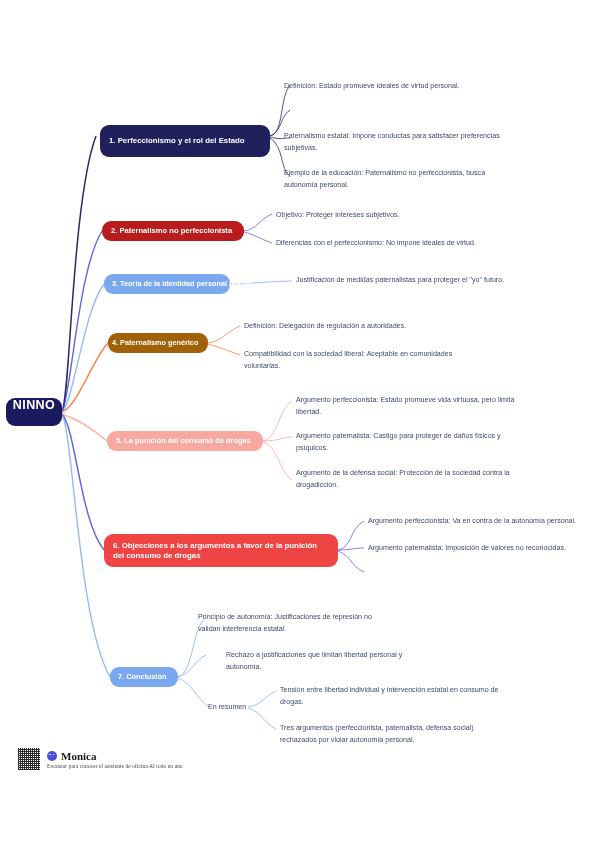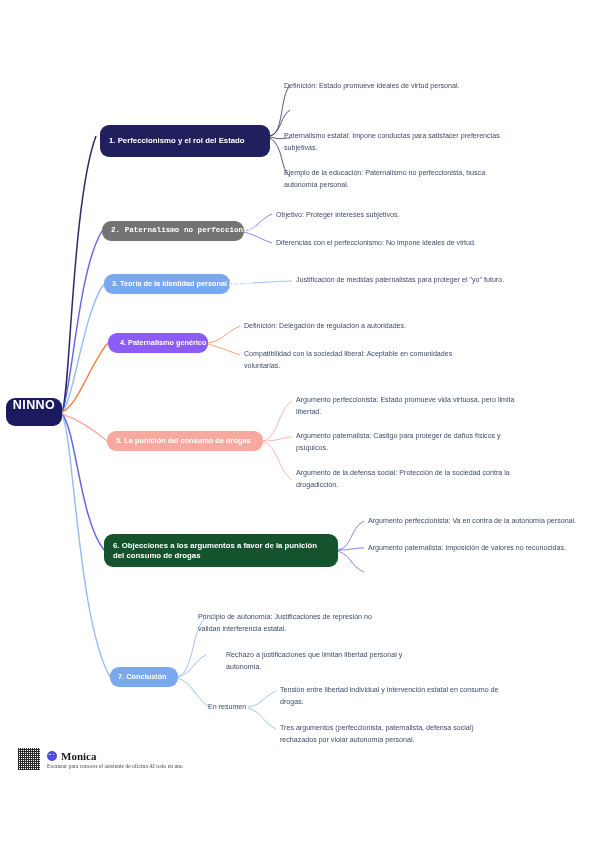--- a/index.html
+++ b/index.html
@@ -163,45 +163,45 @@
     <span>NINNO</span>
   </div>
 
   <div class="node" style="left:100px; top:125px; width:170px; height:32px; background:#21205c; font-size:7.8px; padding:0 9px;">
     <span>1. Perfeccionismo y el rol del Estado</span>
   </div>
   <div class="leaf" style="left:284px; top:81px; width:300px;">Definición: Estado promueve ideales de virtud personal.</div>
   <div class="leaf" style="left:284px; top:131px; width:232px;">Paternalismo estatal: Impone conductas para satisfacer preferencias subjetivas.</div>
   <div class="leaf" style="left:284px; top:168px; width:232px;">Ejemplo de la educación: Paternalismo no perfeccionista, busca autonomía personal.</div>
 
-  <div class="node" style="left:102px; top:221px; width:142px; height:20px; background:#737373; font-size:7.6px; padding:0 9px;font-family:Liberation Mono, monospace;">
+  <div class="node" style="left:102px; top:221px; width:142px; height:20px; background:#b91c1c; font-size:7.6px; padding:0 9px;">
     <span>2. Paternalismo no perfeccionista</span>
   </div>
   <div class="leaf" style="left:276px; top:210px; width:300px;">Objetivo: Proteger intereses subjetivos.</div>
   <div class="leaf" style="left:276px; top:238px; width:300px;">Diferencias con el perfeccionismo: No impone ideales de virtud.</div>
 
   <div class="node" style="left:104px; top:274px; width:126px; height:20px; background:#7aa8ef; font-size:7.3px; padding:0 8px;">
     <span>3. Teoría de la identidad personal (Parfit)</span>
   </div>
   <div class="leaf" style="left:296px; top:275px; width:236px;">Justificación de medidas paternalistas para proteger el "yo" futuro.</div>
 
-  <div class="node" style="left:108px; top:333px; width:100px; height:20px; background:#8b5cf6; font-size:7.3px; padding:0 12px;">
+  <div class="node" style="left:108px; top:333px; width:100px; height:20px; background:#a16207; font-size:7.3px; padding:0 4px;">
     <span>4. Paternalismo genérico</span>
   </div>
   <div class="leaf" style="left:244px; top:321px; width:300px;">Definición: Delegación de regulación a autoridades.</div>
   <div class="leaf" style="left:244px; top:349px; width:230px;">Compatibilidad con la sociedad liberal: Aceptable en comunidades voluntarias.</div>
 
   <div class="node" style="left:107px; top:431px; width:156px; height:20px; background:#f7a9a0; font-size:7.4px; padding:0 9px;">
     <span>5. La punición del consumo de drogas</span>
   </div>
   <div class="leaf" style="left:296px; top:395px; width:222px;">Argumento perfeccionista: Estado promueve vida virtuosa, pero limita libertad.</div>
   <div class="leaf" style="left:296px; top:431px; width:222px;">Argumento paternalista: Castigo para proteger de daños físicos y psíquicos.</div>
   <div class="leaf" style="left:296px; top:468px; width:222px;">Argumento de la defensa social: Protección de la sociedad contra la drogadicción.</div>
 
-  <div class="node wrap" style="left:104px; top:534px; width:234px; height:33px; background:#14532d; font-size:7.8px; padding:0 9px;">
+  <div class="node wrap" style="left:104px; top:534px; width:234px; height:33px; background:#ef4444; font-size:7.8px; padding:0 9px;">
     <span>6. Objecciones a los argumentos a favor de la punición del consumo de drogas</span>
   </div>
   <div class="leaf" style="left:368px; top:516px; width:232px;">Argumento perfeccionista: Va en contra de la autonomía personal.</div>
   <div class="leaf" style="left:368px; top:543px; width:232px;">Argumento paternalista: Imposición de valores no reconocidas.</div>
 
   <div class="node" style="left:110px; top:667px; width:68px; height:20px; background:#7aa8ef; font-size:7.4px; padding:0 8px;">
     <span>7. Conclusión</span>
   </div>
   <div class="leaf" style="left:198px; top:612px; width:196px;">Principio de autonomía: Justificaciones de represión no validan interferencia estatal.</div>
   <div class="leaf" style="left:198px; top:650px; width:196px;margin-left:28px;">Rechazo a justificaciones que limitan libertad personal y autonomía.</div>

